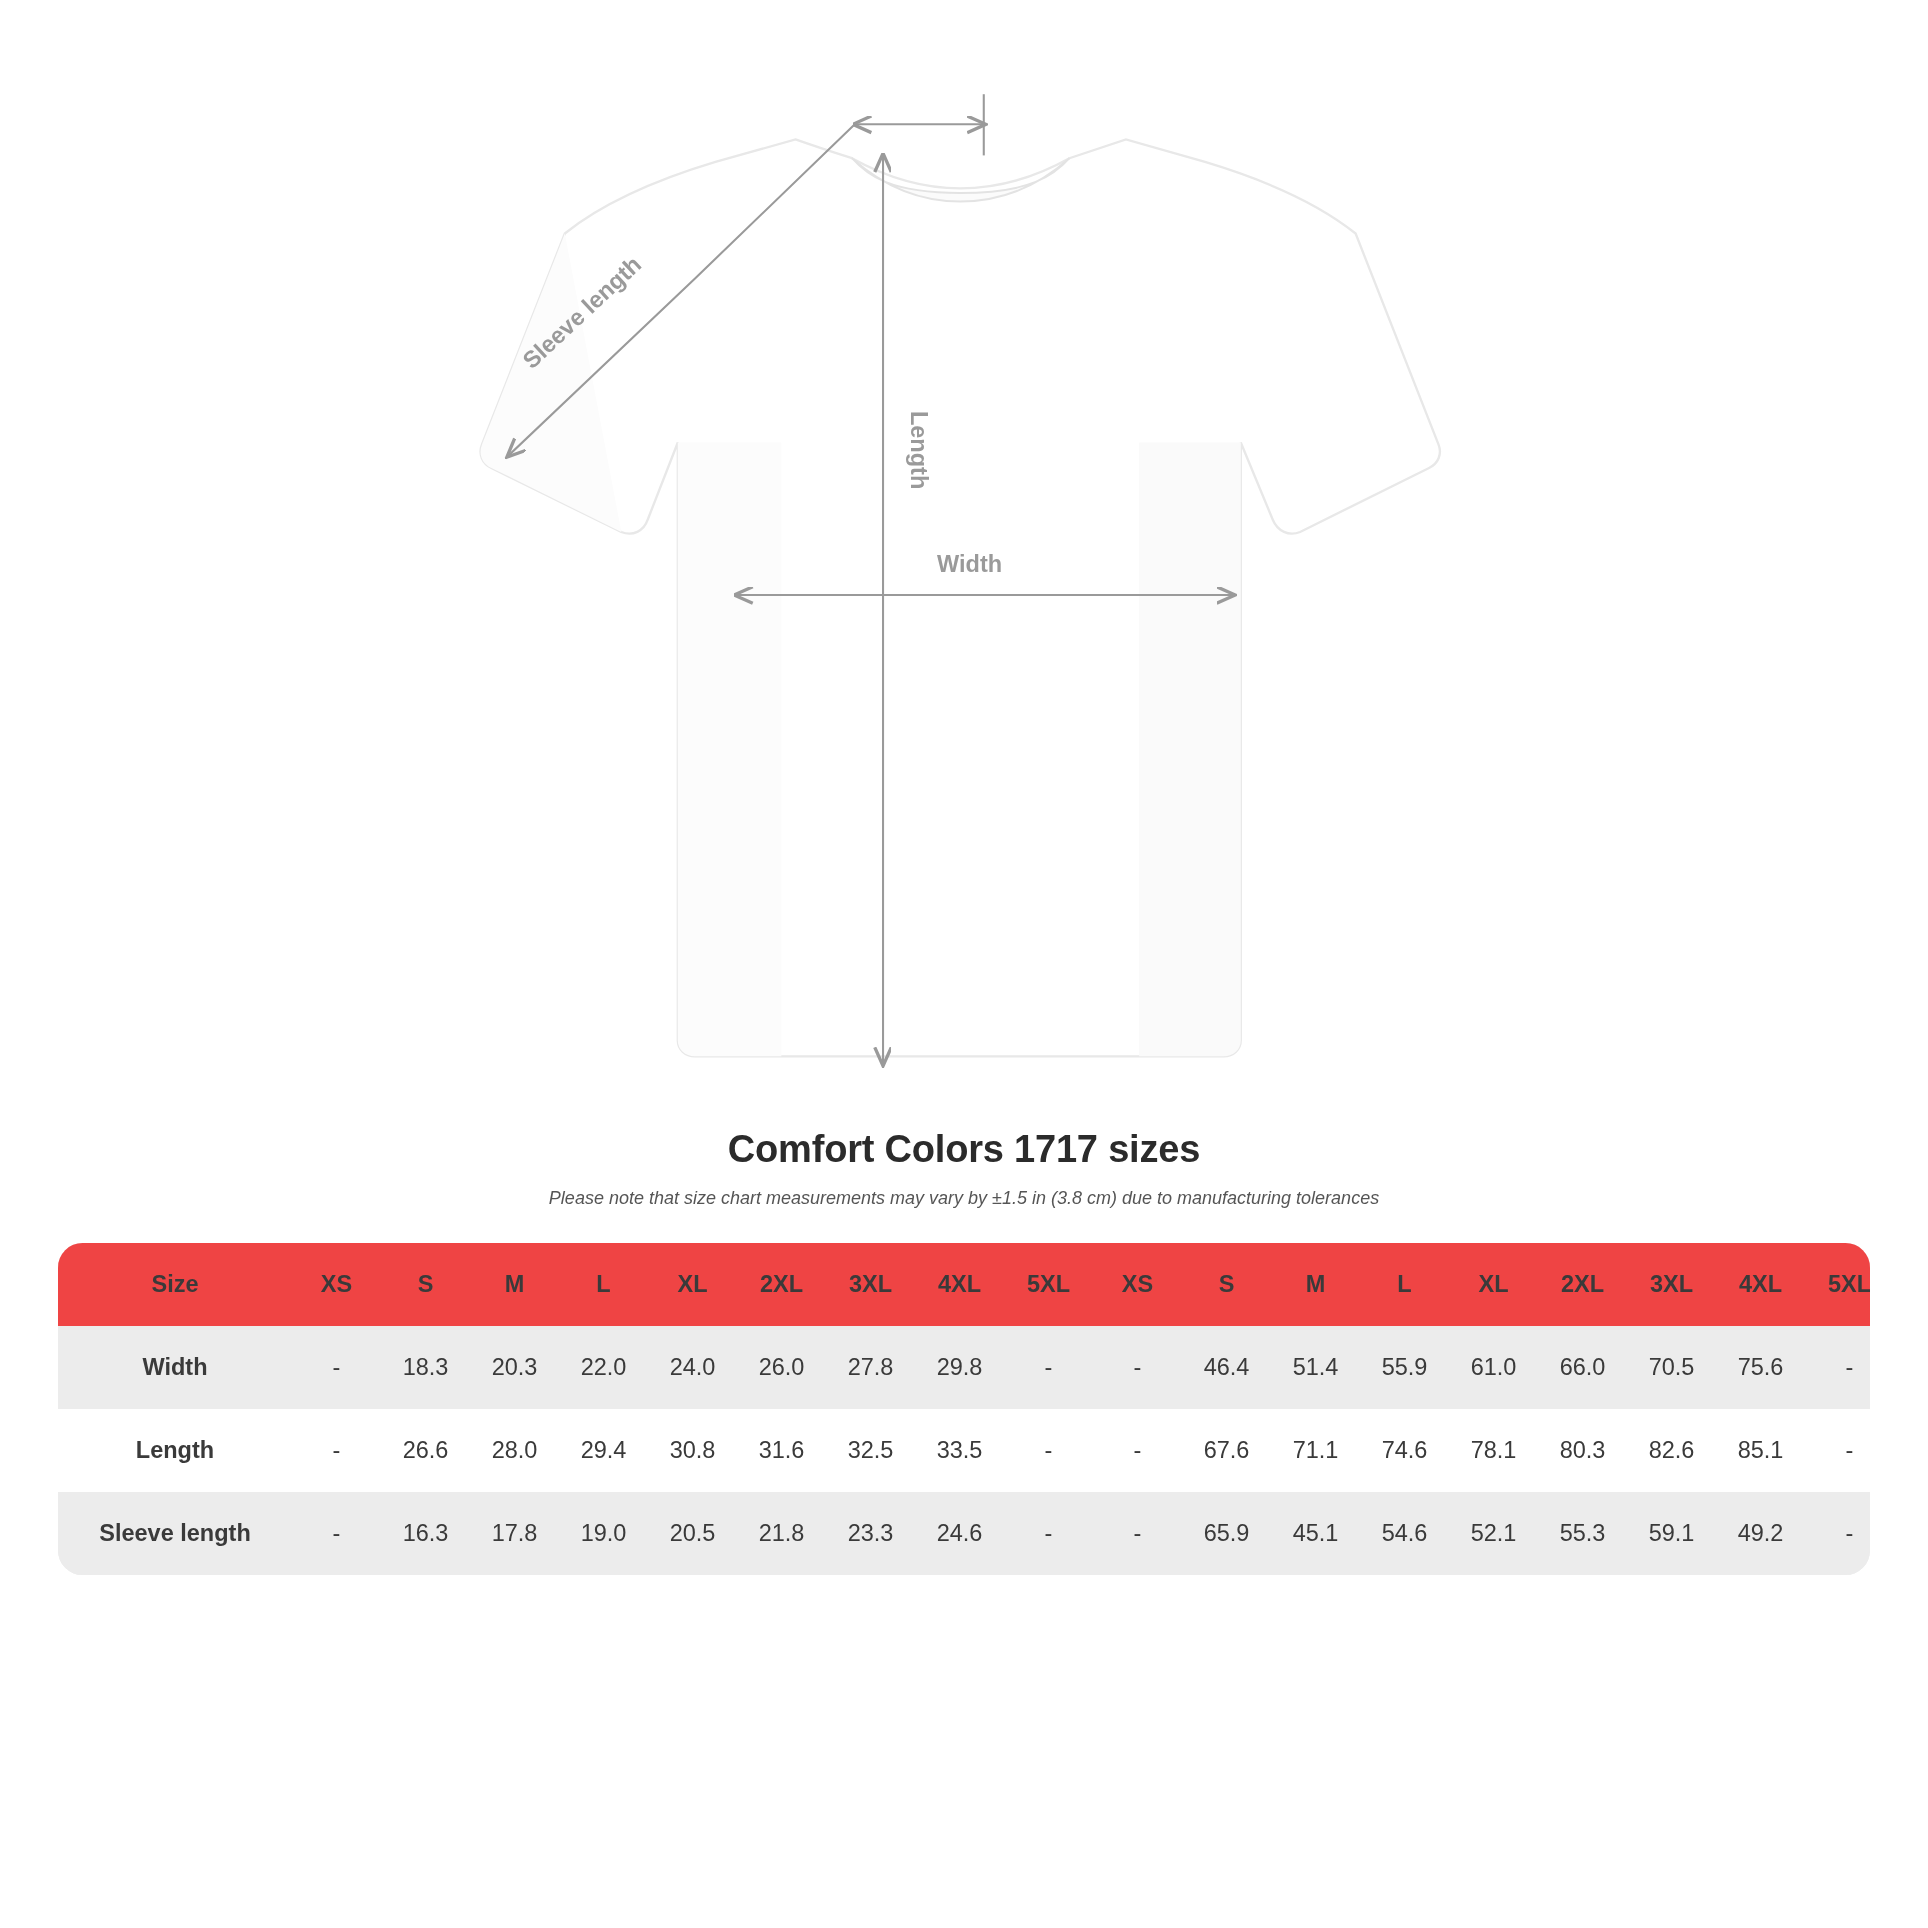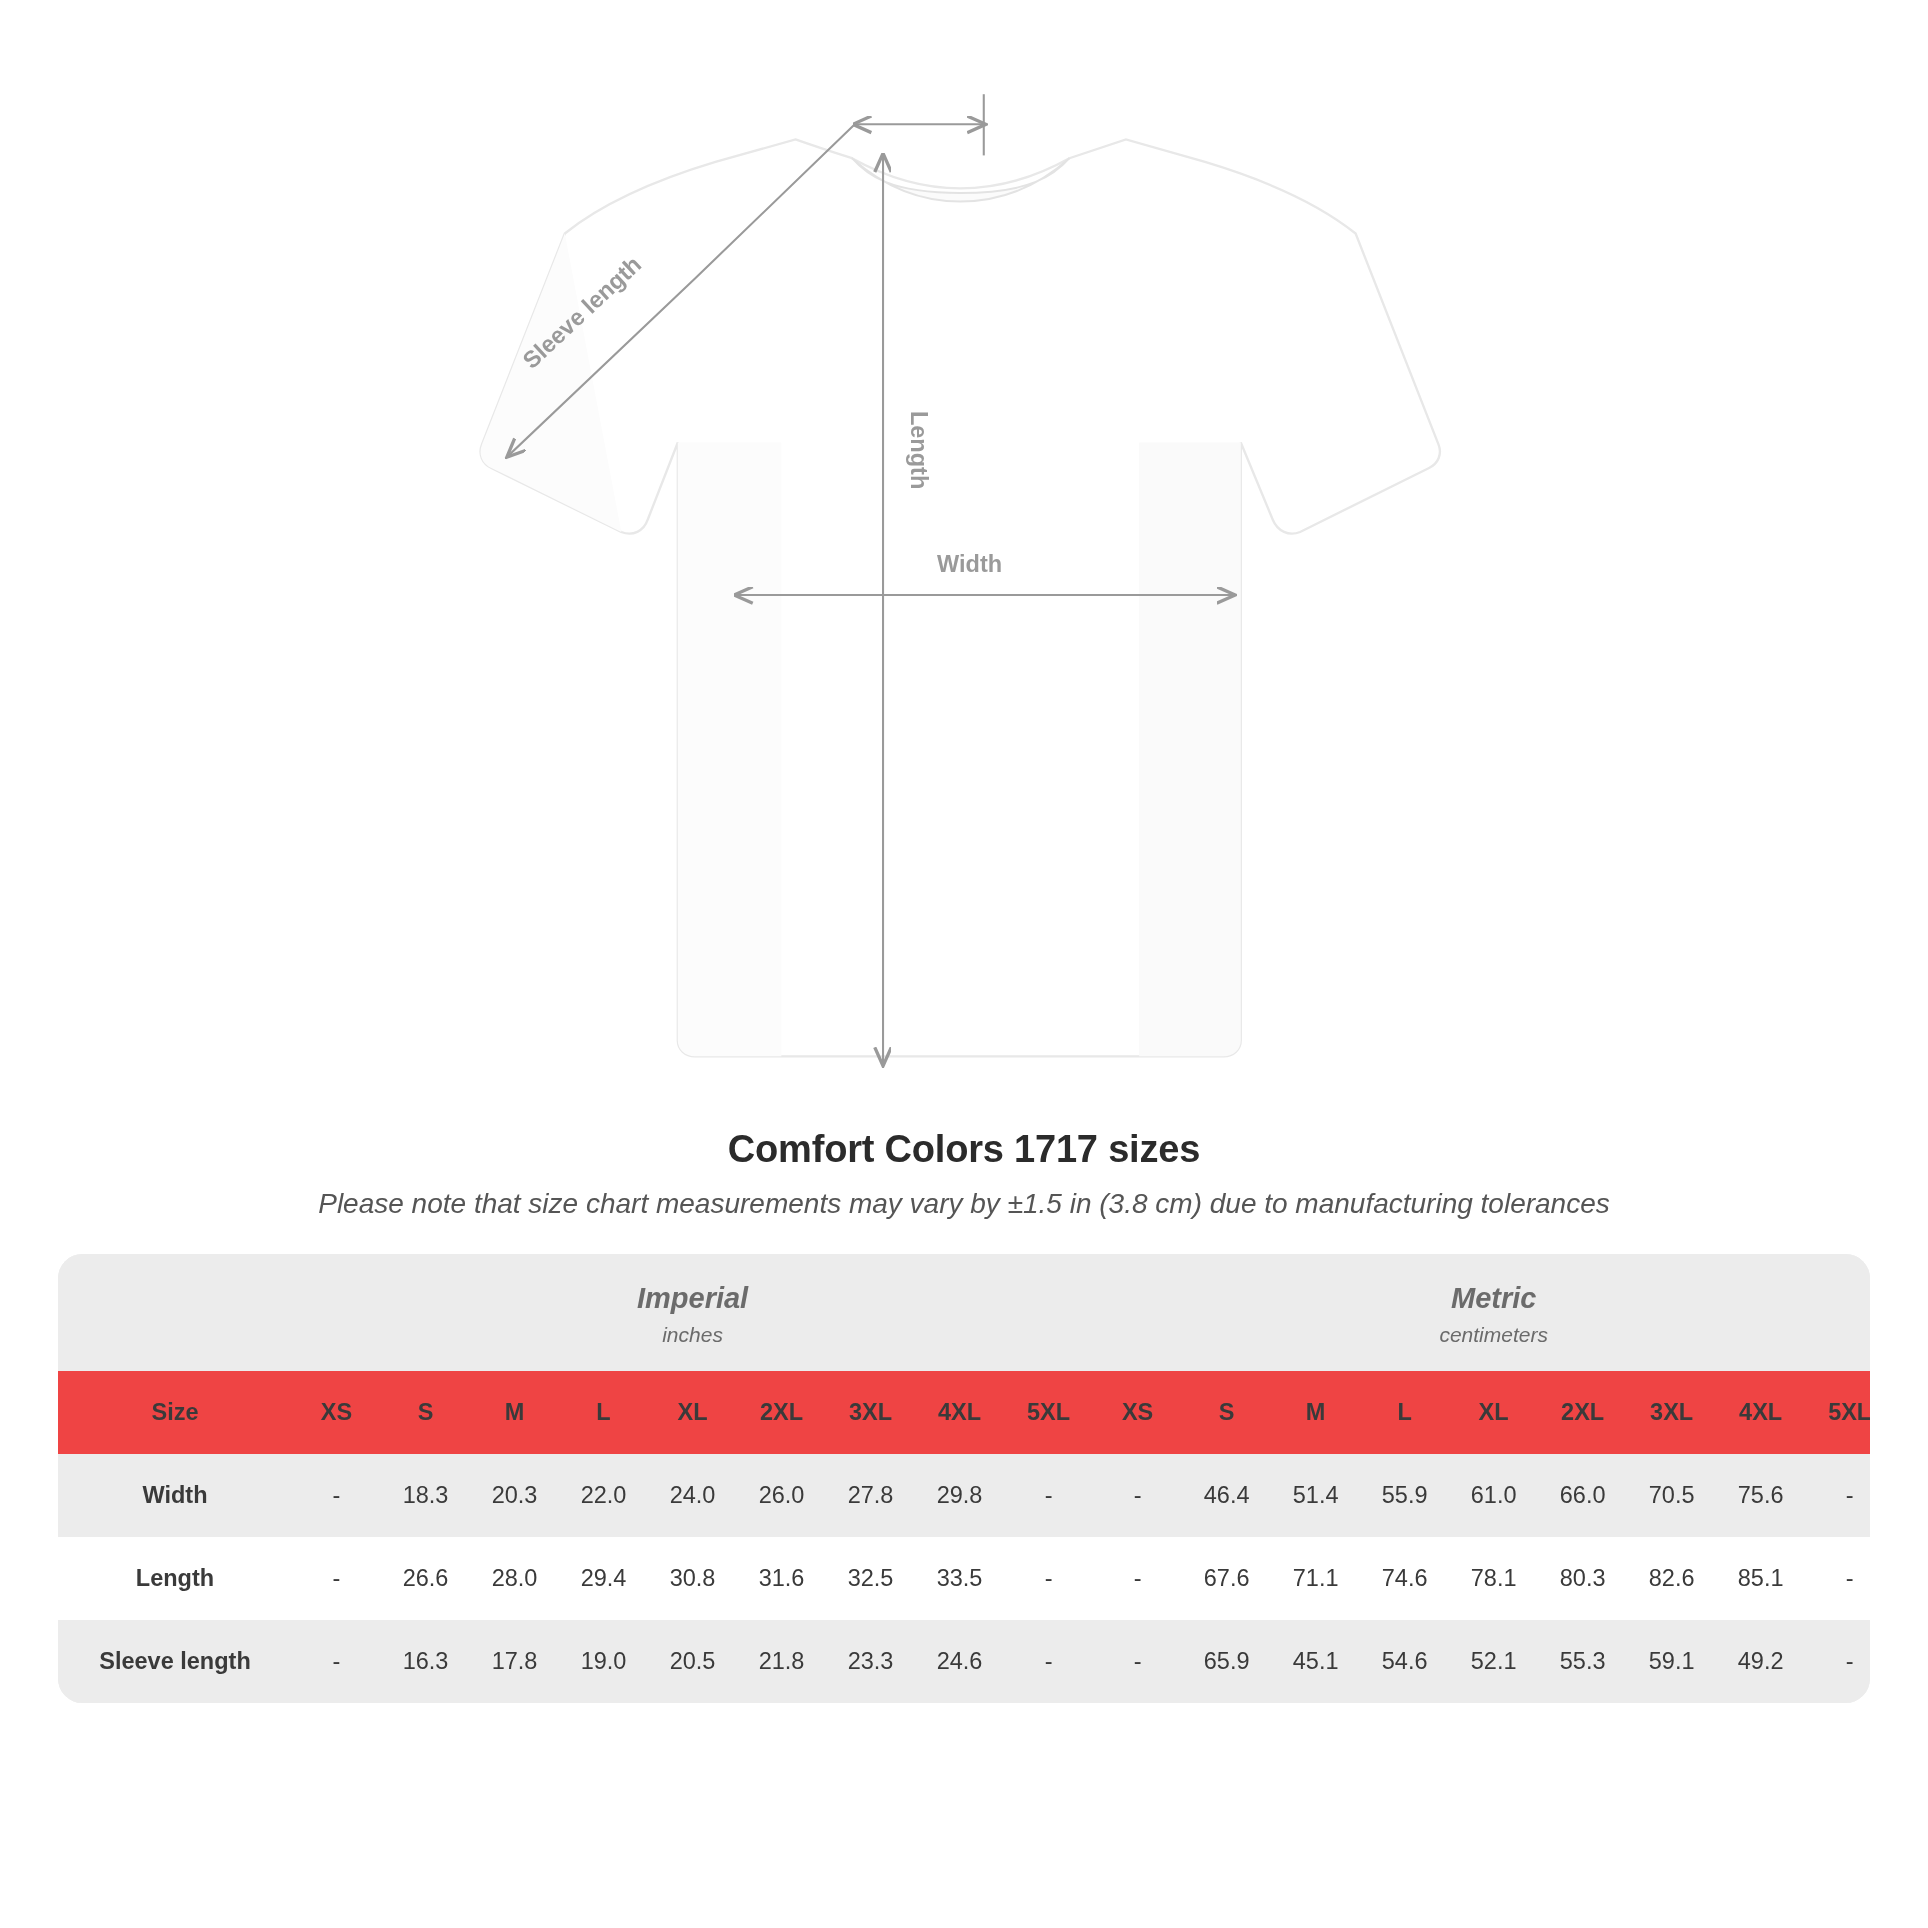--- a/index.html
+++ b/index.html
@@ -36,21 +36,21 @@
     text-align: center;
     margin-top: 17px;
   }
   .chart-title {
     font-size: 38px;
     font-weight: bold;
     color: #2b2b2b;
     letter-spacing: -0.2px;
   }
   .chart-note {
-    font-size: 28px;
+    font-size: 18px;
     font-style: italic;
     color: #555555;
     margin-top: 17px;
   }
 
   
   .table-wrap {
     margin: 34px 58px 0 58px;
     border-radius: 24.5px;
     overflow: hidden;
@@ -183,31 +183,20 @@
 
   <div class="table-wrap">
     <table class="size-table">
       <colgroup>
         <col style="width:234px">
         <col span="9" style="width:89px">
         <col span="9" style="width:89px">
       </colgroup>
       <tbody>
 
-        <tr class="unit-header-row">
-          <td></td>
-          <td colspan="9">
-            <div class="unit-name">Imperial</div>
-            <div class="unit-sub">inches</div>
-          </td>
-          <td colspan="9">
-            <div class="unit-name">Metric</div>
-            <div class="unit-sub">centimeters</div>
-          </td>
-        </tr>
 
         <tr class="head-row">
           <td>Size</td>
           <td>XS</td>
           <td>S</td>
           <td>M</td>
           <td>L</td>
           <td>XL</td>
           <td>2XL</td>
           <td>3XL</td>

